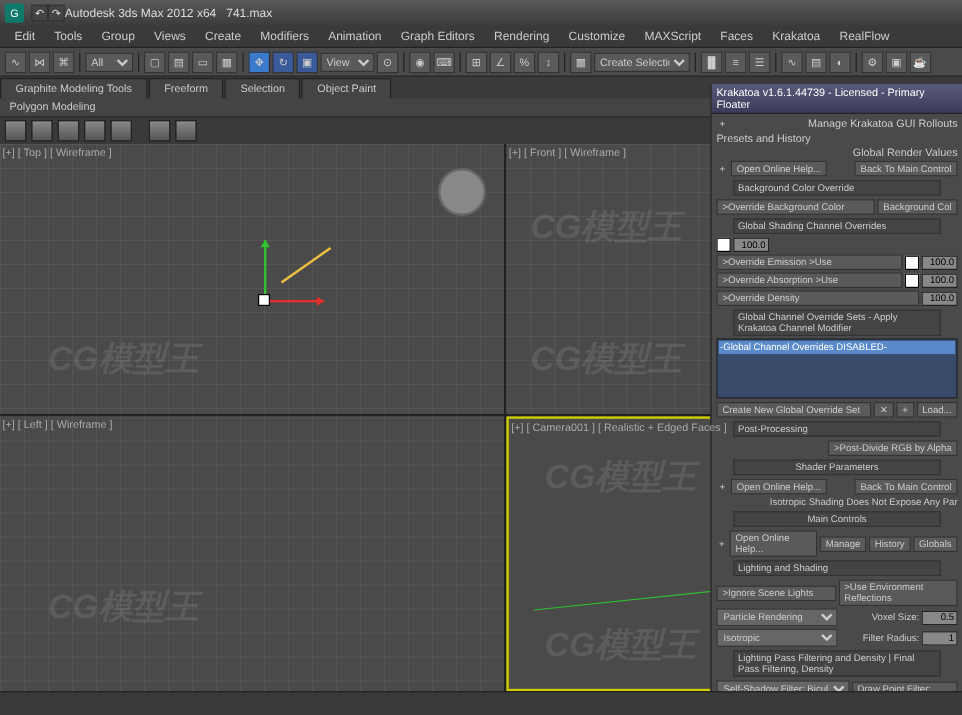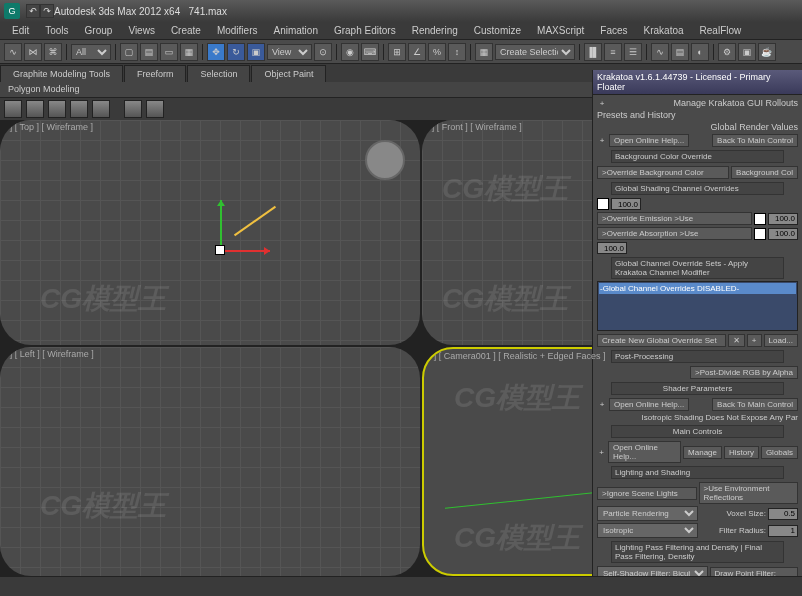--- a/index.html
+++ b/index.html
@@ -20,21 +20,21 @@
 .tb-select { height: 16px; background: #5a5a5a; border: 1px solid #333; font-size: 9px; color: #ccc; }
 
 .ribbon-tabs { height: 18px; background: #3a3a3a; display: flex; align-items: flex-end; font-size: 9px; }
 .ribbon-tab { padding: 3px 12px; background: #444; border: 1px solid #222; border-bottom: none; margin-right: 1px; cursor: pointer; }
 .ribbon-sub { height: 16px; background: #444; font-size: 9px; padding: 2px 8px; border-bottom: 1px solid #222; }
 
 .ribbon-iconrow { height: 22px; background: #3a3a3a; display: flex; align-items: center; padding: 2px 4px; gap: 4px; }
 .ribbon-icon { width: 18px; height: 18px; background: linear-gradient(#888,#555); border: 1px solid #222; }
 
 .viewports { position: absolute; left: 0; top: 120px; width: 802px; height: 456px; display: grid; grid-template-columns: 420px 1fr; grid-template-rows: 225px 1fr; gap: 2px; background: #222; }
-.vp { background: #4a4a4a; position: relative; overflow: hidden; border-radius: 31px; }
+.vp { background: #4a4a4a; position: relative; overflow: hidden; }
 .vp-label { position: absolute; top: 2px; left: 2px; font-size: 9px; color: #aaa; z-index: 5; }
 .vp.active { border: 2px solid #cccc00; }
 .grid-dark { background-image: linear-gradient(#555 1px, transparent 1px), linear-gradient(90deg, #555 1px, transparent 1px); background-size: 20px 20px; }
 .grid-persp { background: #4a4a4a; }
 .viewcube { position: absolute; top: 20px; right: 15px; width: 40px; height: 40px; background: #888; border: 2px solid #666; border-radius: 50%; }
 
 .gizmo-top { position: absolute; top: 130px; left: 220px; }
 .gizmo-arrow-r { position: absolute; width: 50px; height: 2px; background: #e03030; top: 0; left: 0; }
 .gizmo-arrow-r::after { content: ""; position: absolute; right: -4px; top: -3px; border: 4px solid transparent; border-left: 6px solid #e03030; }
 .gizmo-arrow-g { position: absolute; width: 2px; height: 50px; background: #30c030; top: -50px; left: 0; }
@@ -217,20 +217,21 @@
         <span class="panel-btn" style="flex:1">&gt;Override Emission    &gt;Use</span>
         <span style="width:12px;height:12px;background:#fff;border:1px solid #000"></span>
         <input class="panel-input" value="100.0" style="">
       </div>
     <div class="panel-row">
         <span class="panel-btn" style="flex:1">&gt;Override Absorption  &gt;Use</span>
         <span style="width:12px;height:12px;background:#fff;border:1px solid #000"></span>
         <input class="panel-input" value="100.0" style="">
       </div>
     <div class="panel-row">
+        <span class="panel-btn" style="flex:1">&gt;Override Density</span>
         <input class="panel-input" value="100.0" style="">
       </div>
 
     <div class="panel-section">Global Channel Override Sets - Apply Krakatoa Channel Modifier</div>
     <div class="panel-list">
       <div style="background:#5a8aca;color:#fff;padding:1px">-Global Channel Overrides DISABLED-</div>
     </div>
     <div class="panel-row">
         <span class="panel-btn" style="flex:1">Create New Global Override Set</span>
         <span class="panel-btn">✕</span>

